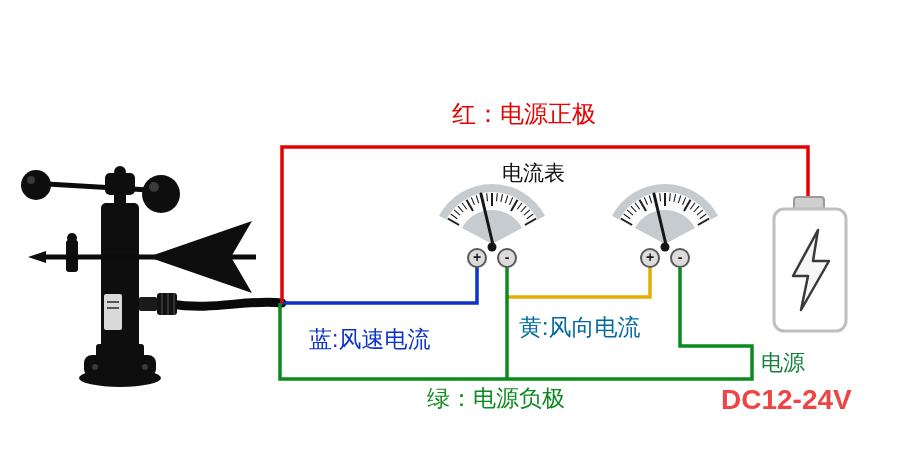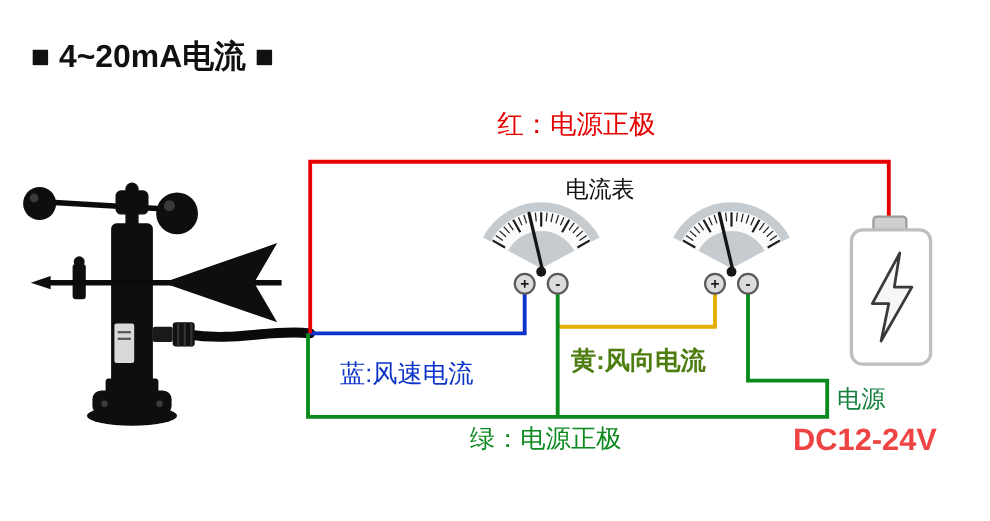--- a/index.html
+++ b/index.html
@@ -2,23 +2,23 @@
 <html><head>
 <meta charset="utf-8">
 <style>
   html,body{margin:0;padding:0;background:#ffffff;}
   .canvas{position:relative;width:900px;height:474px;background:#ffffff;overflow:hidden;
           font-family:"Liberation Sans","DejaVu Sans",sans-serif;}
   .diagram-svg{position:absolute;left:0;top:0;}
   .lbl{position:absolute;white-space:nowrap;line-height:1.15;}
   .title{left:28px;top:36px;font-size:29px;font-weight:bold;color:#111;}
   .lbl-red{left:452px;top:100px;font-size:24px;color:#e60000;}
-  .lbl-ammeter{left:514px;top:161px;font-size:21px;color:#111;}
+  .lbl-ammeter{left:502px;top:161px;font-size:21px;color:#111;}
   .lbl-blue{left:309px;top:314px;font-size:23px;color:#0d33cc;margin-top:12px;}
-  .lbl-yellow{left:519px;top:314px;font-size:23px;color:#4d7c0f;font-weight:bold;}
+  .lbl-yellow{left:519px;top:314px;font-size:23px;color:#0369a1;}
   .lbl-green{left:427px;top:385px;font-size:23px;color:#0b8a1e;}
   .lbl-power{left:761px;top:350px;font-size:22px;color:#15803d;}
   .lbl-dc{left:721px;top:384px;font-size:28px;font-weight:bold;color:#ef4444;}
   .tlabel{position:absolute;transform:translate(-50%,-54%);font-size:14px;font-weight:bold;color:#1a1a1a;}
 </style>
 </head>
 <body>
 
 <div class="canvas">
 
@@ -127,26 +127,25 @@
           <line x1="34.8" y1="-25.3" x2="41.3" y2="-30.0" stroke="#1c1c1c" stroke-width="1.1"></line>
           <line x1="32.9" y1="-19.0" x2="44.2" y2="-25.5" stroke="#1c1c1c" stroke-width="2"></line>
         </g>
       <line x1="2" y1="5" x2="-11" y2="-50" stroke="#161616" stroke-width="3" stroke-linecap="round"></line>
       <circle cx="0" cy="3" r="4.5" fill="#161616"></circle>
       <circle cx="-15" cy="14" r="9" fill="#dcdcdc" stroke="#5a5a5a" stroke-width="2"></circle>
       <circle cx="15" cy="14" r="9" fill="#dcdcdc" stroke="#5a5a5a" stroke-width="2"></circle>
     </g>
   </svg>
 
-  <div class="lbl title">■ 4~20mA电流 ■</div>
   <div class="lbl lbl-red">红：电源正极</div>
   <div class="lbl lbl-ammeter">电流表</div>
   <div class="lbl lbl-blue">蓝:风速电流</div>
   <div class="lbl lbl-yellow">黄:风向电流</div>
-  <div class="lbl lbl-green">绿：电源正极</div>
+  <div class="lbl lbl-green">绿：电源负极</div>
   <div class="lbl lbl-power">电源</div>
   <div class="lbl lbl-dc">DC12-24V</div>
 
   <div class="tlabel" style="left:477px;top:258px;">+</div>
   <div class="tlabel" style="left:507px;top:258px;">-</div>
   <div class="tlabel" style="left:650px;top:258px;">+</div>
   <div class="tlabel" style="left:680px;top:258px;">-</div>
 
 </div>
 

